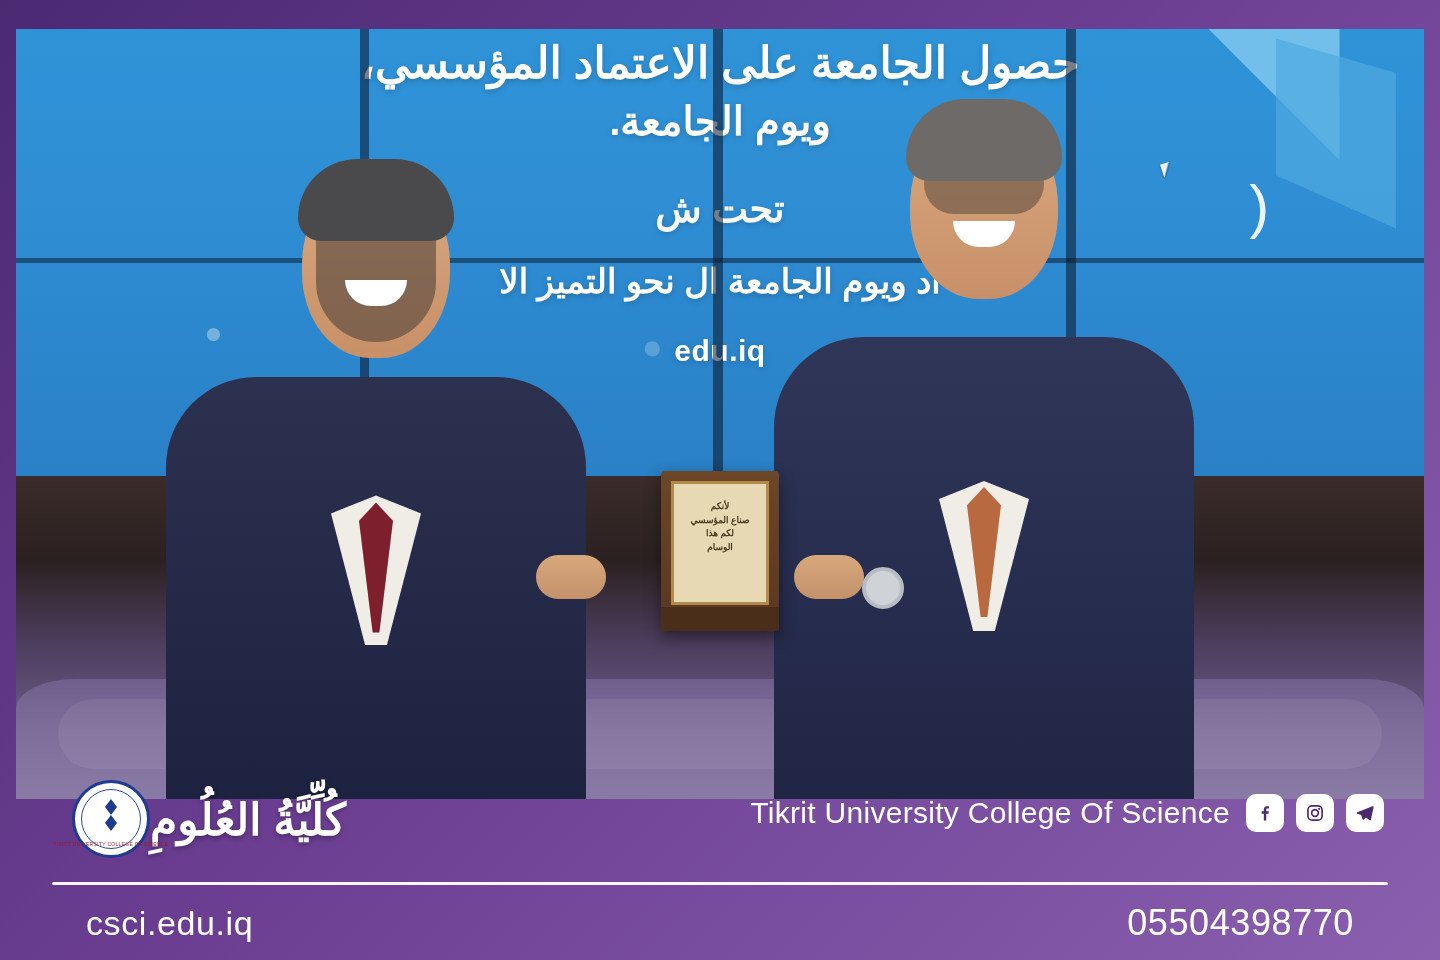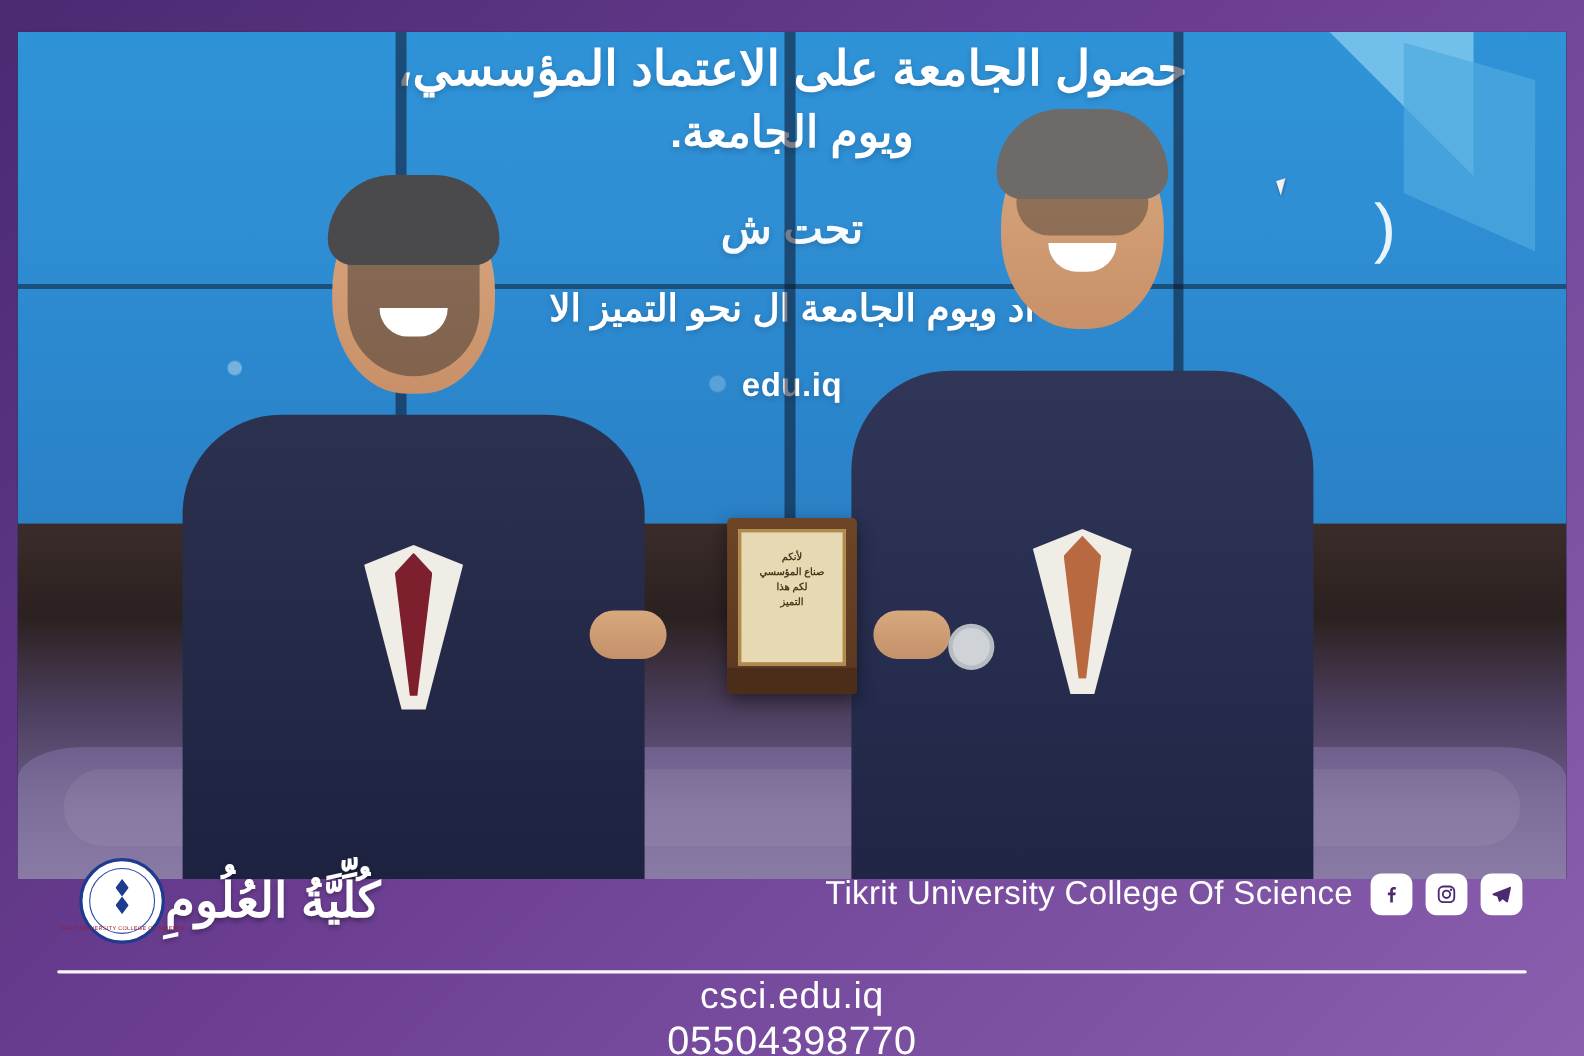--- a/index.html
+++ b/index.html
@@ -394,21 +394,20 @@
     position: absolute;
     left: 0;
     bottom: 0;
     width: 100%;
     height: 74px;
     display: flex;
     align-items: center;
     justify-content: space-between;
     padding: 0 86px;
     box-sizing: border-box;
-    flex-direction: column;
   }
   .site-url, .phone {
     color: #ffffff;
     font-size: 34px;
     letter-spacing: .6px;
   }
   .phone { font-size: 36px; }
 </style>
 </head>
 <body>
@@ -461,21 +460,21 @@
     <div class="hand hand-l"></div>
     <div class="hand hand-r"></div>
     <div class="watch"></div>
 
     <div class="plaque">
       <div class="plaque-inner">
         <div class="plaque-text">
           <div>لأنكم</div>
           <div>صناع المؤسسي</div>
           <div>لكم هذا</div>
-          <div>التميز</div>
+          <div>الوسام</div>
         </div>
       </div>
       <div class="plaque-base"></div>
     </div>
 
   </div>
 
   <div class="footer">
     <div class="footer-upper">
 

